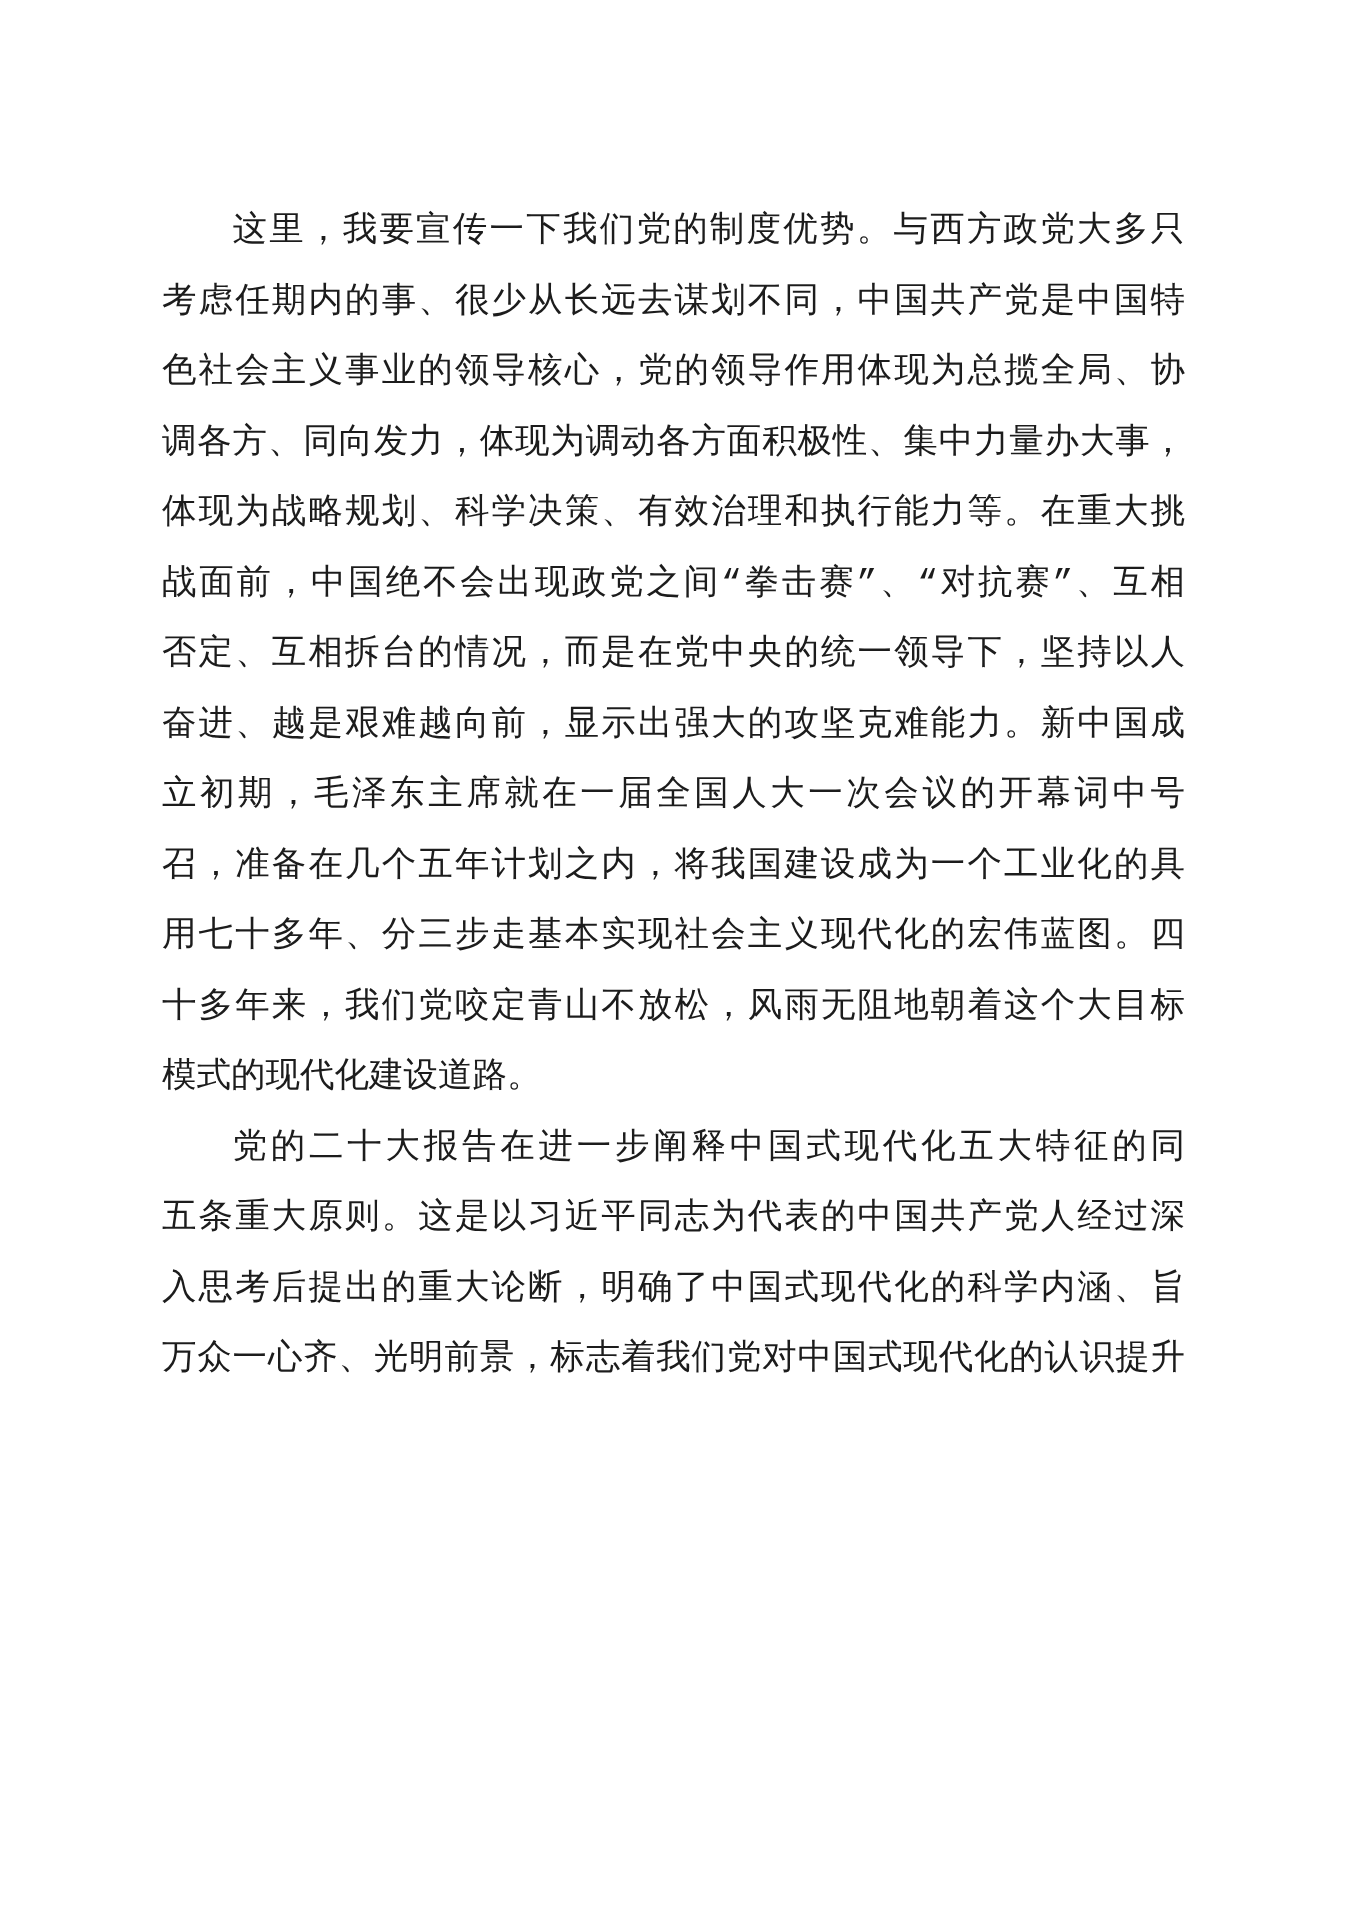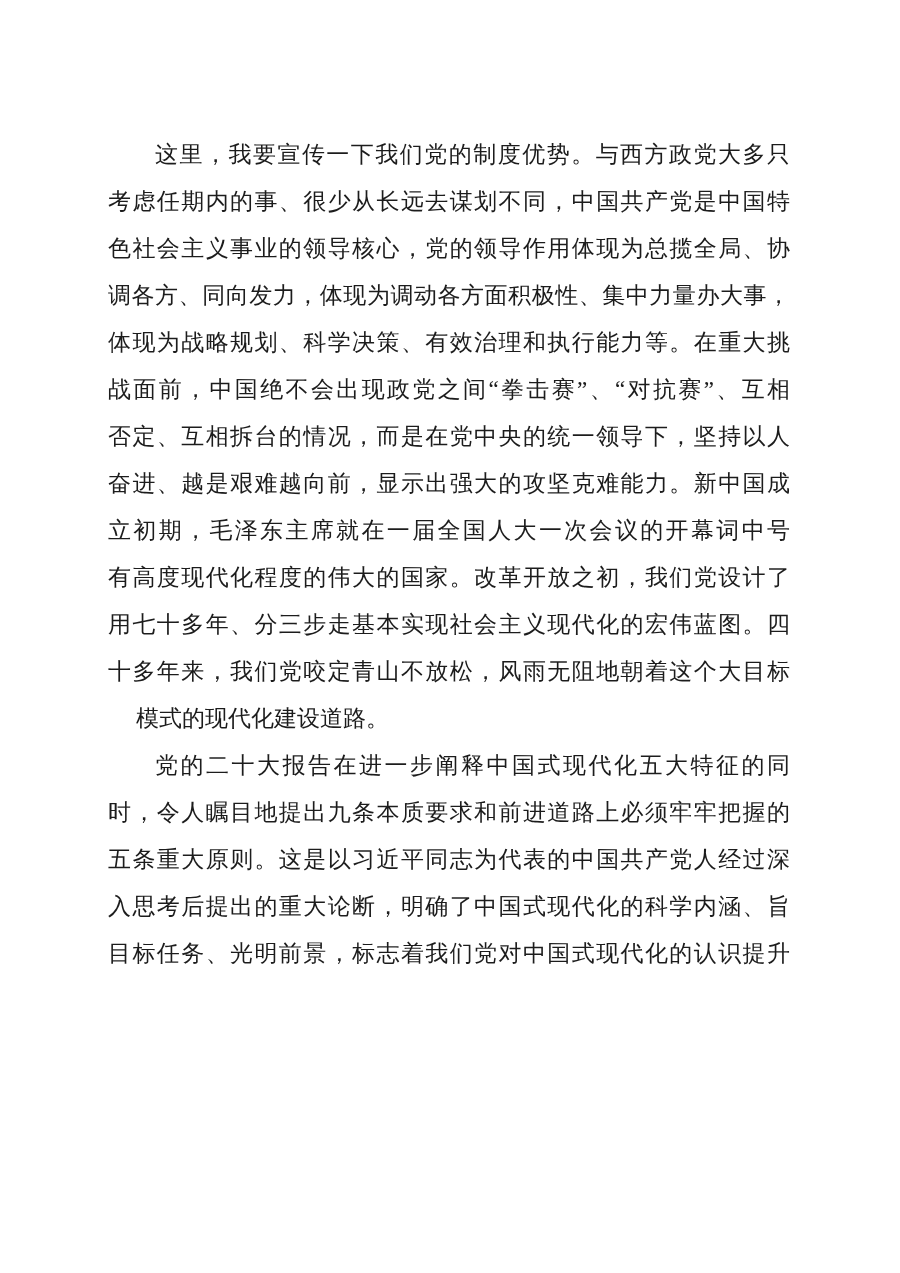--- a/index.html
+++ b/index.html
@@ -6,21 +6,21 @@
     margin: 0;
     padding: 0;
     background: #ffffff;
   }
   .page {
     position: relative;
     width: 900px;
     height: 975px;
     background: #ffffff;
     color: #1c1c1c;
-    font-family: Liberation Serif, serif;
+    font-family: Liberation Mono, monospace;
     overflow: hidden;
   }
   .text-block {
     position: absolute;
     left: 108px;
     top: 131px;
     width: 682px;
   }
   .paragraph {
     margin: 0;
@@ -34,21 +34,20 @@
     text-align-last: justify;
     overflow: hidden;
     white-space: normal;
   }
   .line.indent {
     padding-left: 47px;
   }
   .line.para-end {
     text-align: right;
     text-align-last: left;
-    margin-left: 28px;
   }
   .page-footer {
     position: absolute;
     top: 1146px;
     right: 135px;
     display: flex;
     align-items: center;
     gap: 11px;
     font-size: 21px;
     color: #222222;
@@ -69,32 +68,31 @@
     <div class="paragraph">
       <div class="line indent">这里，我要宣传一下我们党的制度优势。与西方政党大多只</div>
       <div class="line">考虑任期内的事、很少从长远去谋划不同，中国共产党是中国特</div>
       <div class="line">色社会主义事业的领导核心，党的领导作用体现为总揽全局、协</div>
       <div class="line">调各方、同向发力，体现为调动各方面积极性、集中力量办大事，</div>
       <div class="line">体现为战略规划、科学决策、有效治理和执行能力等。在重大挑</div>
       <div class="line">战面前，中国绝不会出现政党之间“拳击赛”、“对抗赛”、互相</div>
       <div class="line">否定、互相拆台的情况，而是在党中央的统一领导下，坚持以人</div>
       <div class="line">奋进、越是艰难越向前，显示出强大的攻坚克难能力。新中国成</div>
       <div class="line">立初期，毛泽东主席就在一届全国人大一次会议的开幕词中号</div>
-      <div class="line">有高度现代化程度的伟大的国家。改革开放之初，我们党设计了</div>
+      <div class="line">召，准备在几个五年计划之内，将我国建设成为一个工业化的具</div>
       <div class="line">用七十多年、分三步走基本实现社会主义现代化的宏伟蓝图。四</div>
       <div class="line">十多年来，我们党咬定青山不放松，风雨无阻地朝着这个大目标</div>
       <div class="line para-end">模式的现代化建设道路。</div>
     </div>
 
     <div class="paragraph">
       <div class="line indent">党的二十大报告在进一步阐释中国式现代化五大特征的同</div>
-      <div class="line">时，令人瞩目地提出九条本质要求和前进道路上必须牢牢把握的</div>
       <div class="line">五条重大原则。这是以习近平同志为代表的中国共产党人经过深</div>
       <div class="line">入思考后提出的重大论断，明确了中国式现代化的科学内涵、旨</div>
-      <div class="line">目标任务、光明前景，标志着我们党对中国式现代化的认识提升</div>
+      <div class="line">万众一心齐、光明前景，标志着我们党对中国式现代化的认识提升</div>
     </div>
 
   </div>
 
   <div class="page-footer">
     <span class="dash">—</span>
     <span>31</span>
     <span class="dash">—</span>
   </div>
 

